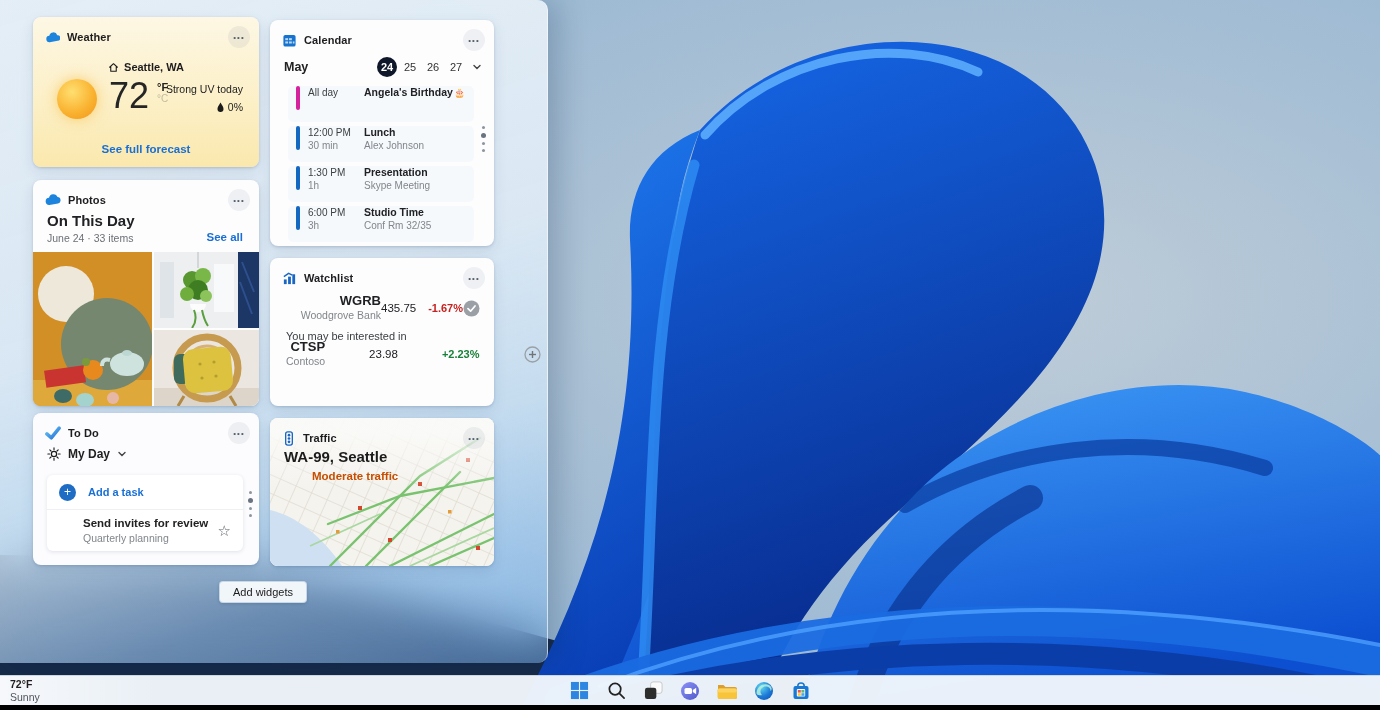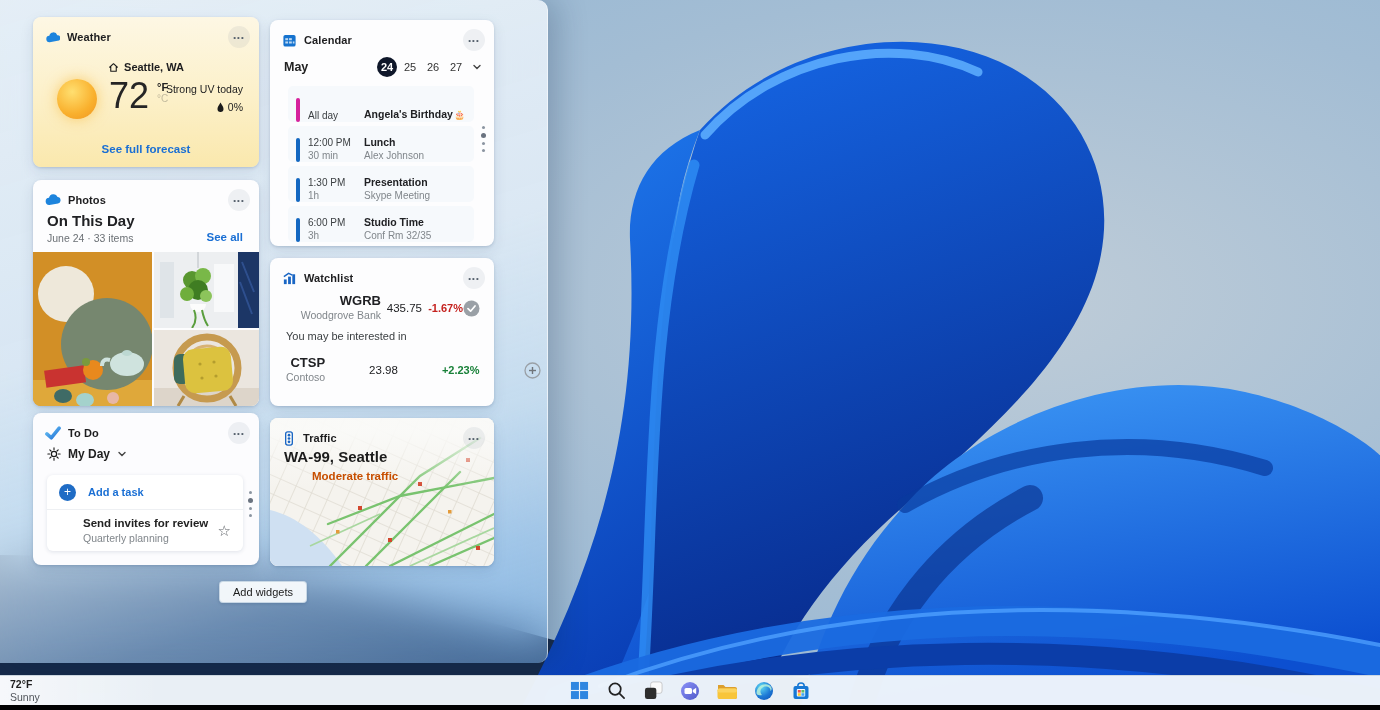--- a/index.html
+++ b/index.html
@@ -59,21 +59,21 @@
   .calendar-card { left: 270px; top: 20px; width: 224px; height: 226px; }
   .cal-daterow { position: absolute; top: 36px; left: 14px; right: 12px; height: 22px;
     display: flex; align-items: center; }
   .cal-month { font-size: 12.5px; font-weight: 600; color: #222; margin-right: auto; }
   .cal-date { width: 20px; height: 20px; margin-left: 3px; border-radius: 50%; display: flex;
     align-items: center; justify-content: center; font-size: 11px; color: #333; cursor: pointer; }
   .cal-date.selected { color: #fff; font-weight: 600; }
   .cal-chevron { margin-left: 6px; cursor: pointer; display: flex; }
   .cal-events { position: absolute; top: 66px; left: 18px; right: 20px; }
   .cal-event { height: 36px; margin-bottom: 4px; border-radius: 5px; background: #f6f9fc;
-    display: flex; align-items: flex-end; padding: 0 8px; cursor: pointer; }
+    display: flex; align-items: flex-start; padding: 0 8px; cursor: pointer; }
   .cal-bar { width: 4px; height: 24px; border-radius: 2px; flex: 0 0 4px; }
   .cal-time-col { width: 52px; margin-left: 8px; display: flex; flex-direction: column; line-height: 13px; }
   .cal-time { font-size: 10px; color: #3c4043; }
   .cal-dur { font-size: 10px; color: #80868b; }
   .cal-title-col { margin-left: 4px; display: flex; flex-direction: column; line-height: 13px; min-width: 0; }
   .cal-ev-title { font-size: 10.5px; font-weight: 600; color: #202124; white-space: nowrap; }
   .cal-ev-sub { font-size: 10px; color: #80868b; white-space: nowrap; }
   .cal-emoji { font-size: 9px; color: #b99; margin-left: 2px; }
   .calendar-card .dots-indicator { right: 8px; top: 106px; }
 
@@ -85,25 +85,25 @@
     color: #1a6fd4; cursor: pointer; }
   .photos-collage { position: absolute; left: 0; top: 72px; width: 226px; height: 154px; display: flex; gap: 2px; }
   .collage-left { width: 119px; height: 154px; cursor: pointer; }
   .collage-right { display: flex; flex-direction: column; gap: 2px; flex: 1; }
   .collage-right > div { height: 76px; cursor: pointer; overflow: hidden; }
 
   
   .watchlist-card { left: 270px; top: 258px; width: 224px; height: 148px; }
   .stock-row { position: absolute; left: 16px; right: 14px; height: 32px; display: flex; align-items: center; cursor: pointer; }
   .stock-row.first { top: 34px; }
-  .stock-row.second { top: 96px; gap: 44px; }
+  .stock-row.second { top: 80px; gap: 44px; }
   .stock-names { width: 102px; display: flex; flex-direction: column; line-height: 15px; text-align: right; }
   .stock-ticker { font-size: 13px; font-weight: 700; color: #202124; }
   .stock-company { font-size: 10.5px; color: #80868b; }
-  .stock-price { width: 44px; font-size: 11.5px; color: #202124; text-align: right; }
+  .stock-price { width: 44px; font-size: 11.5px; color: #202124; text-align: left; }
   .stock-change { width: 44px; font-size: 11px; font-weight: 600; text-align: right; }
   .stock-action { margin-left: auto; display: flex; cursor: pointer; }
   .watch-suggest { position: absolute; top: 72px; left: 16px; font-size: 11px; color: #3c4043; }
 
   
   .todo-card { left: 33px; top: 413px; width: 226px; height: 152px; background: #fcfcfe; }
   .todo-myday { position: absolute; top: 34px; left: 14px; display: flex; align-items: center; gap: 7px; cursor: pointer; }
   .todo-myday-label { font-size: 12px; font-weight: 700; color: #222; }
   .todo-inner { position: absolute; left: 14px; top: 62px; width: 196px; border-radius: 6px; background: #fff;
     box-shadow: 0 1px 4px rgba(20,40,80,.12); }

